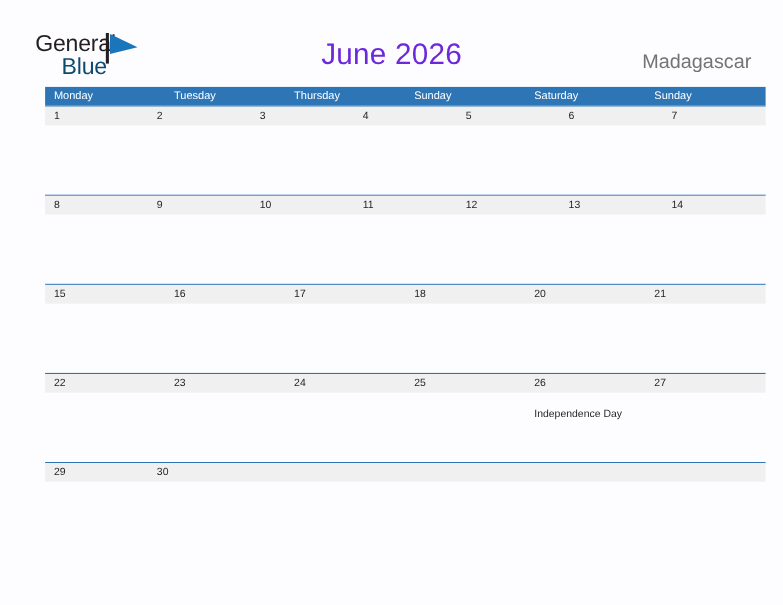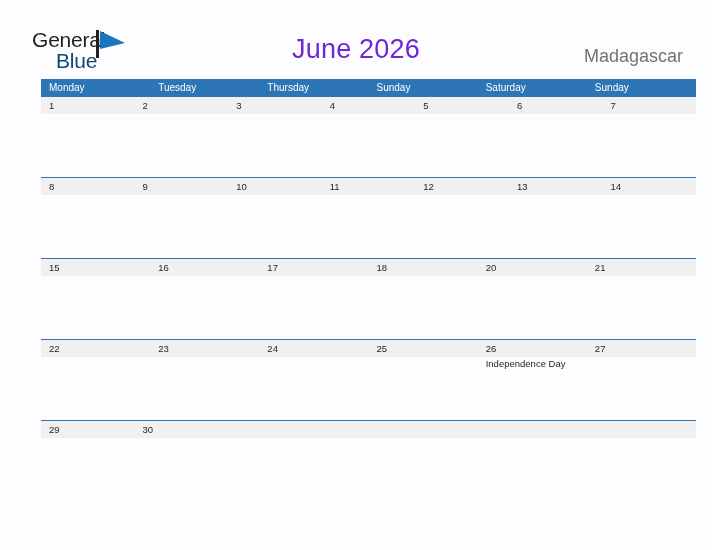--- a/index.html
+++ b/index.html
@@ -150,21 +150,21 @@
     height: 17px;
     color: #231f20;
     font-family: "Liberation Sans", sans-serif;
   }
   .day-event {
     display: block;
     font-size: 9.5px;
     line-height: 13px;
     color: #231f20;
     font-family: "Liberation Sans", sans-serif;
-    padding-top: 0;
+    padding-top: 13px;
     white-space: nowrap;
   }
   .day-cell.empty .day-num { color: transparent; }
 </style>
 </head>
 <body>
 
 <div class="topbar">
 
   <div class="logo">

